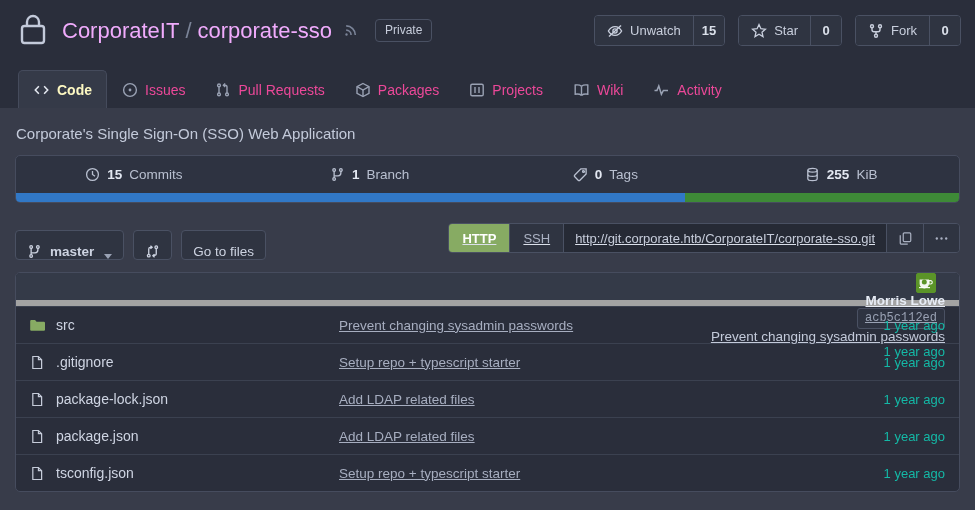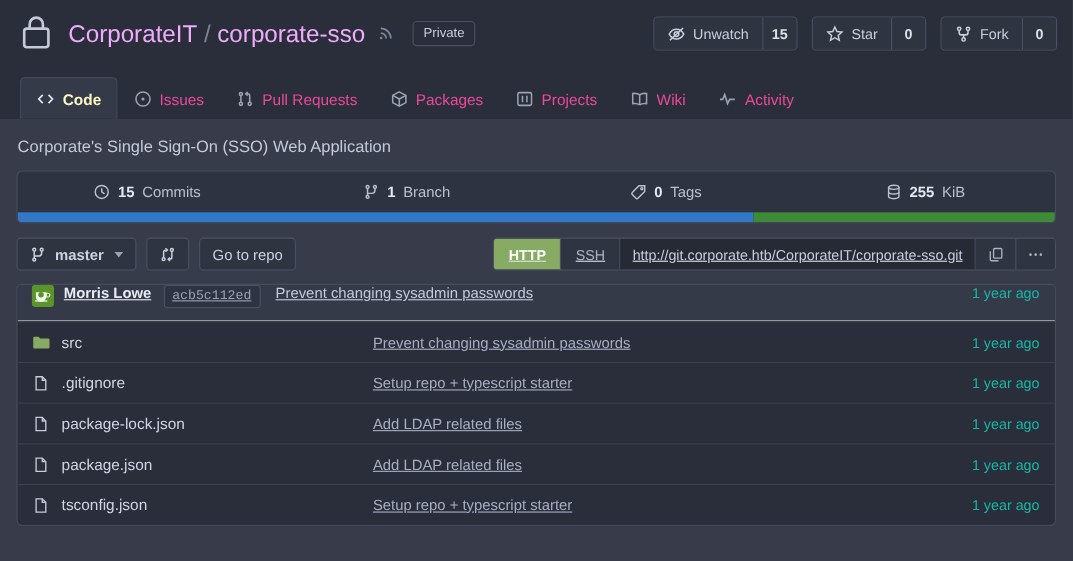--- a/index.html
+++ b/index.html
@@ -150,30 +150,31 @@
 
   
   .toolbar {
     display: flex;
     align-items: center;
     padding: 13px 0 12px 0;
   }
   .btn {
     height: 30px;
     display: inline-flex;
-    align-items: center;
+    align-items: flex-end;
     gap: 8px;
     padding: 0 11px;
     background: #2f3441;
     border: 1px solid #4a5163;
     border-radius: 4px;
     color: #cdd3e1;
     font-size: 13.5px;
     text-decoration: none;
     white-space: nowrap;
+    margin-top: 14px;
   }
   .btn.branch { font-weight: bold; }
   .caret {
     width: 0; height: 0;
     border-left: 4px solid transparent;
     border-right: 4px solid transparent;
     border-top: 5px solid #9aa2b4;
     margin-left: 2px;
   }
   .tb-gap { width: 9px; }
@@ -214,26 +215,27 @@
 
   
   .filetable {
     border: 1px solid #464c5e;
     border-radius: 5px;
     overflow: hidden;
     background: #2a2e3b;
   }
   .latest-commit {
     display: flex;
-    align-items: flex-start;
+    align-items: flex-end;
     height: 33px;
     padding: 0 14px 0 13px;
     background: #343a48;
-    border-bottom: 1px solid #a3a3a3;
+    border-bottom: 6px solid #a3a3a3;
     font-size: 13.5px;
+    flex-direction: column;
   }
   .avatar {
     width: 20px; height: 20px;
     border-radius: 3px;
     background: #5b9428;
     display: flex; align-items: center; justify-content: center;
     overflow: hidden;
     flex: 0 0 auto;
     margin-right: 9px;
   }
@@ -466,21 +468,21 @@
       <svg width="15" height="15" viewBox="0 0 16 16" fill="none" stroke="#cdd3e1" stroke-width="1.4">
         <circle cx="4" cy="12.4" r="1.4"></circle>
         <circle cx="12" cy="3.4" r="1.4"></circle>
         <path d="M4 11 V5.4 a1.8 1.8 0 0 1 1.8-1.8 H7.6"></path>
         <path d="M5.8 1.8 L7.6 3.5 L5.8 5.2"></path>
         <path d="M12 4.8 v5.6 a1.8 1.8 0 0 1-1.8 1.8 H8.4"></path>
         <path d="M10.2 14.2 L8.4 12.5 l1.8-1.7"></path>
       </svg>
     </a>
     <span class="tb-gap"></span>
-    <a class="btn" href="#">Go to repo</a>
+    <a class="btn" href="#">Go to files</a>
 
     <div class="clone-wrap">
       <span class="clone-tab active">HTTP</span>
       <span class="clone-tab">SSH</span>
       <span class="clone-url">http://git.corporate.htb/CorporateIT/corporate-sso.git</span>
       <span class="clone-btn">
         <svg width="15" height="15" viewBox="0 0 16 16" fill="none" stroke="#aab1c2" stroke-width="1.3">
           <rect x="5.6" y="2" width="8" height="9.4" rx="1.2"></rect>
           <path d="M10.4 13.9 H3.6 a1.2 1.2 0 0 1-1.2-1.2 V4.6"></path>
         </svg>

